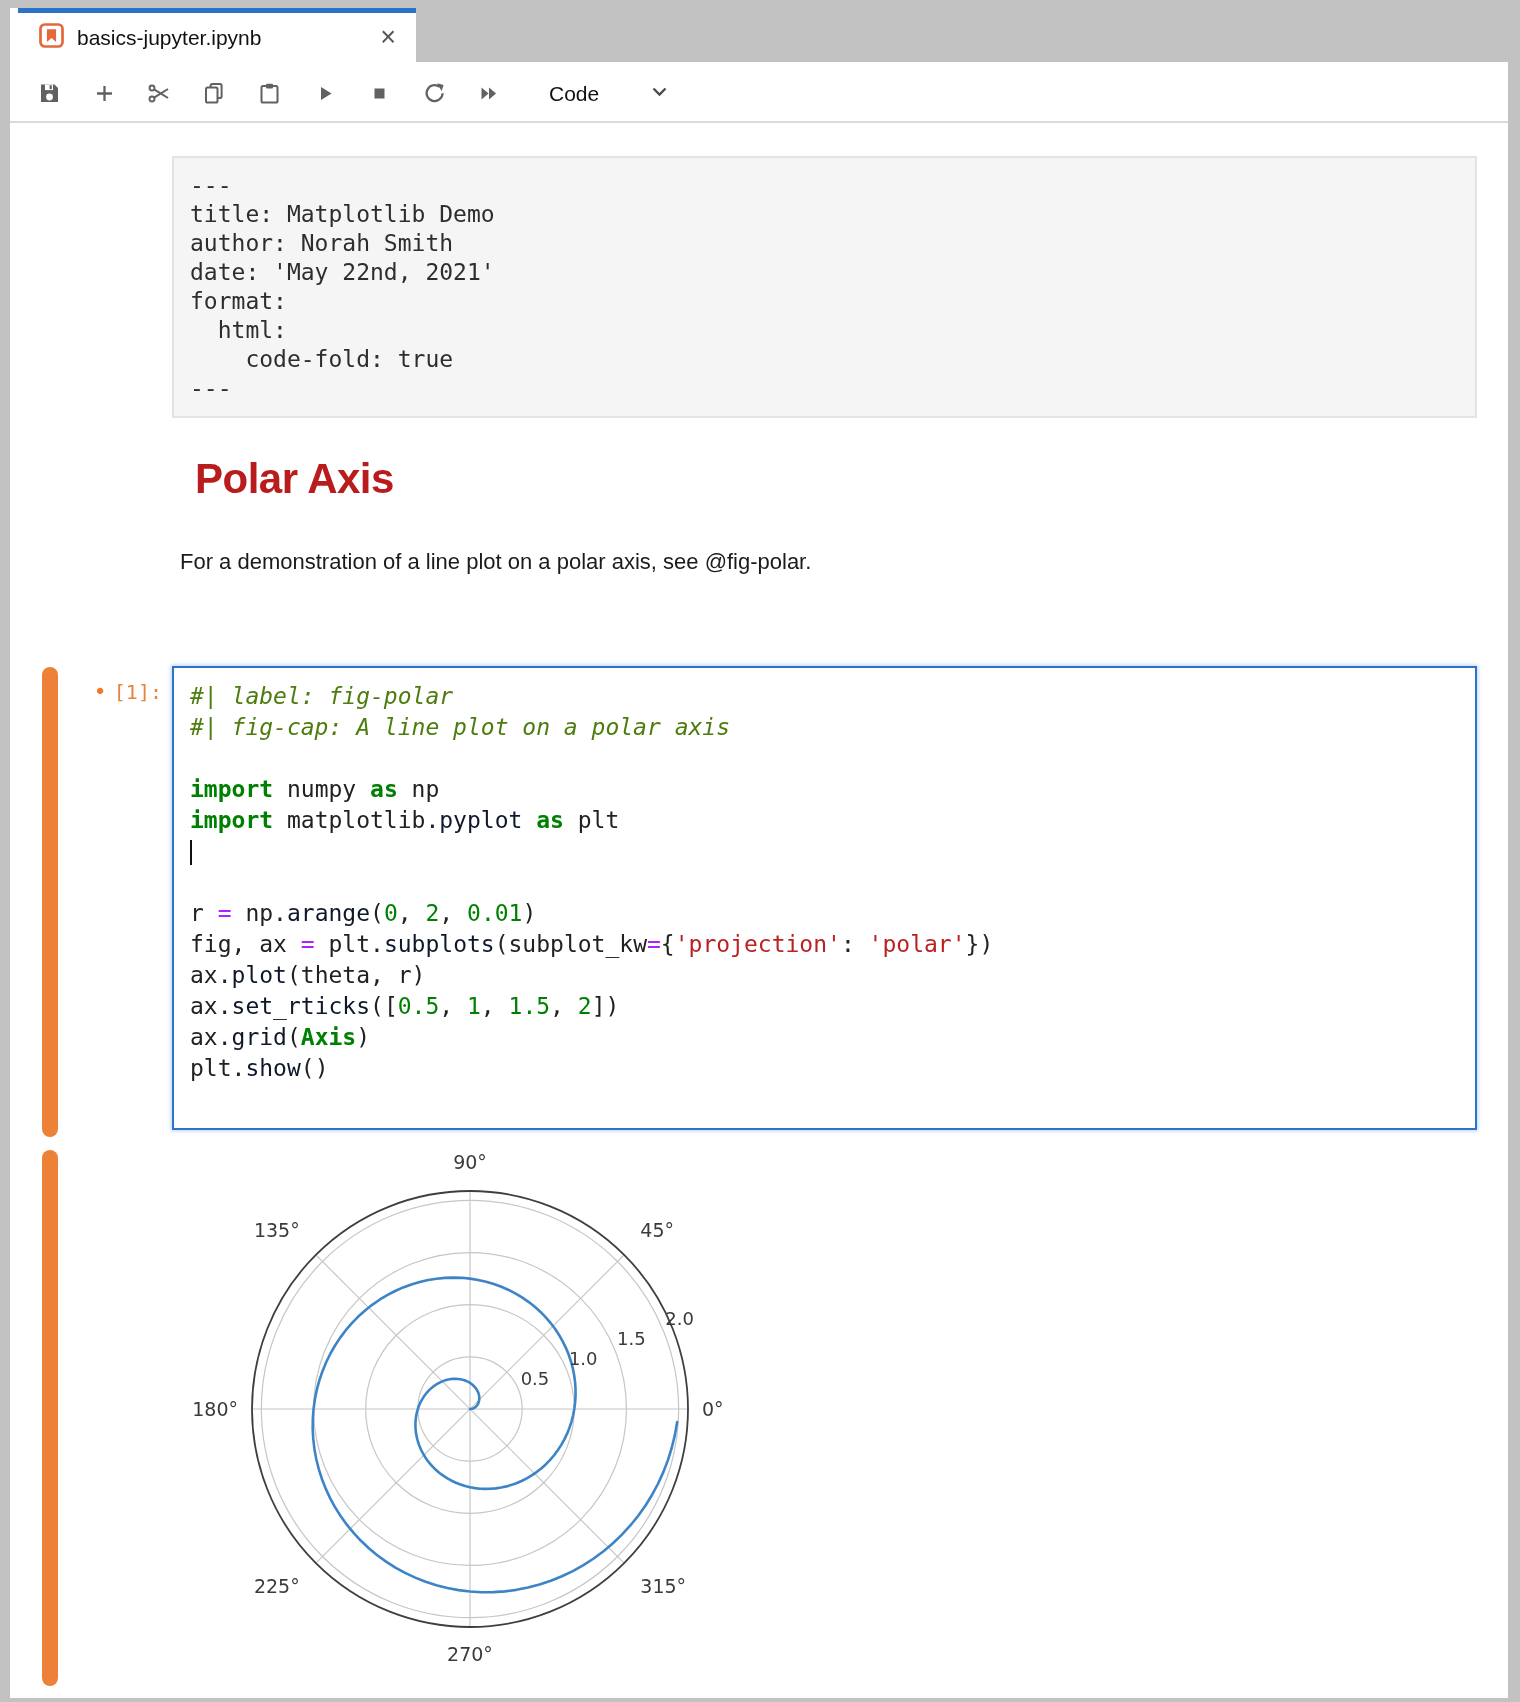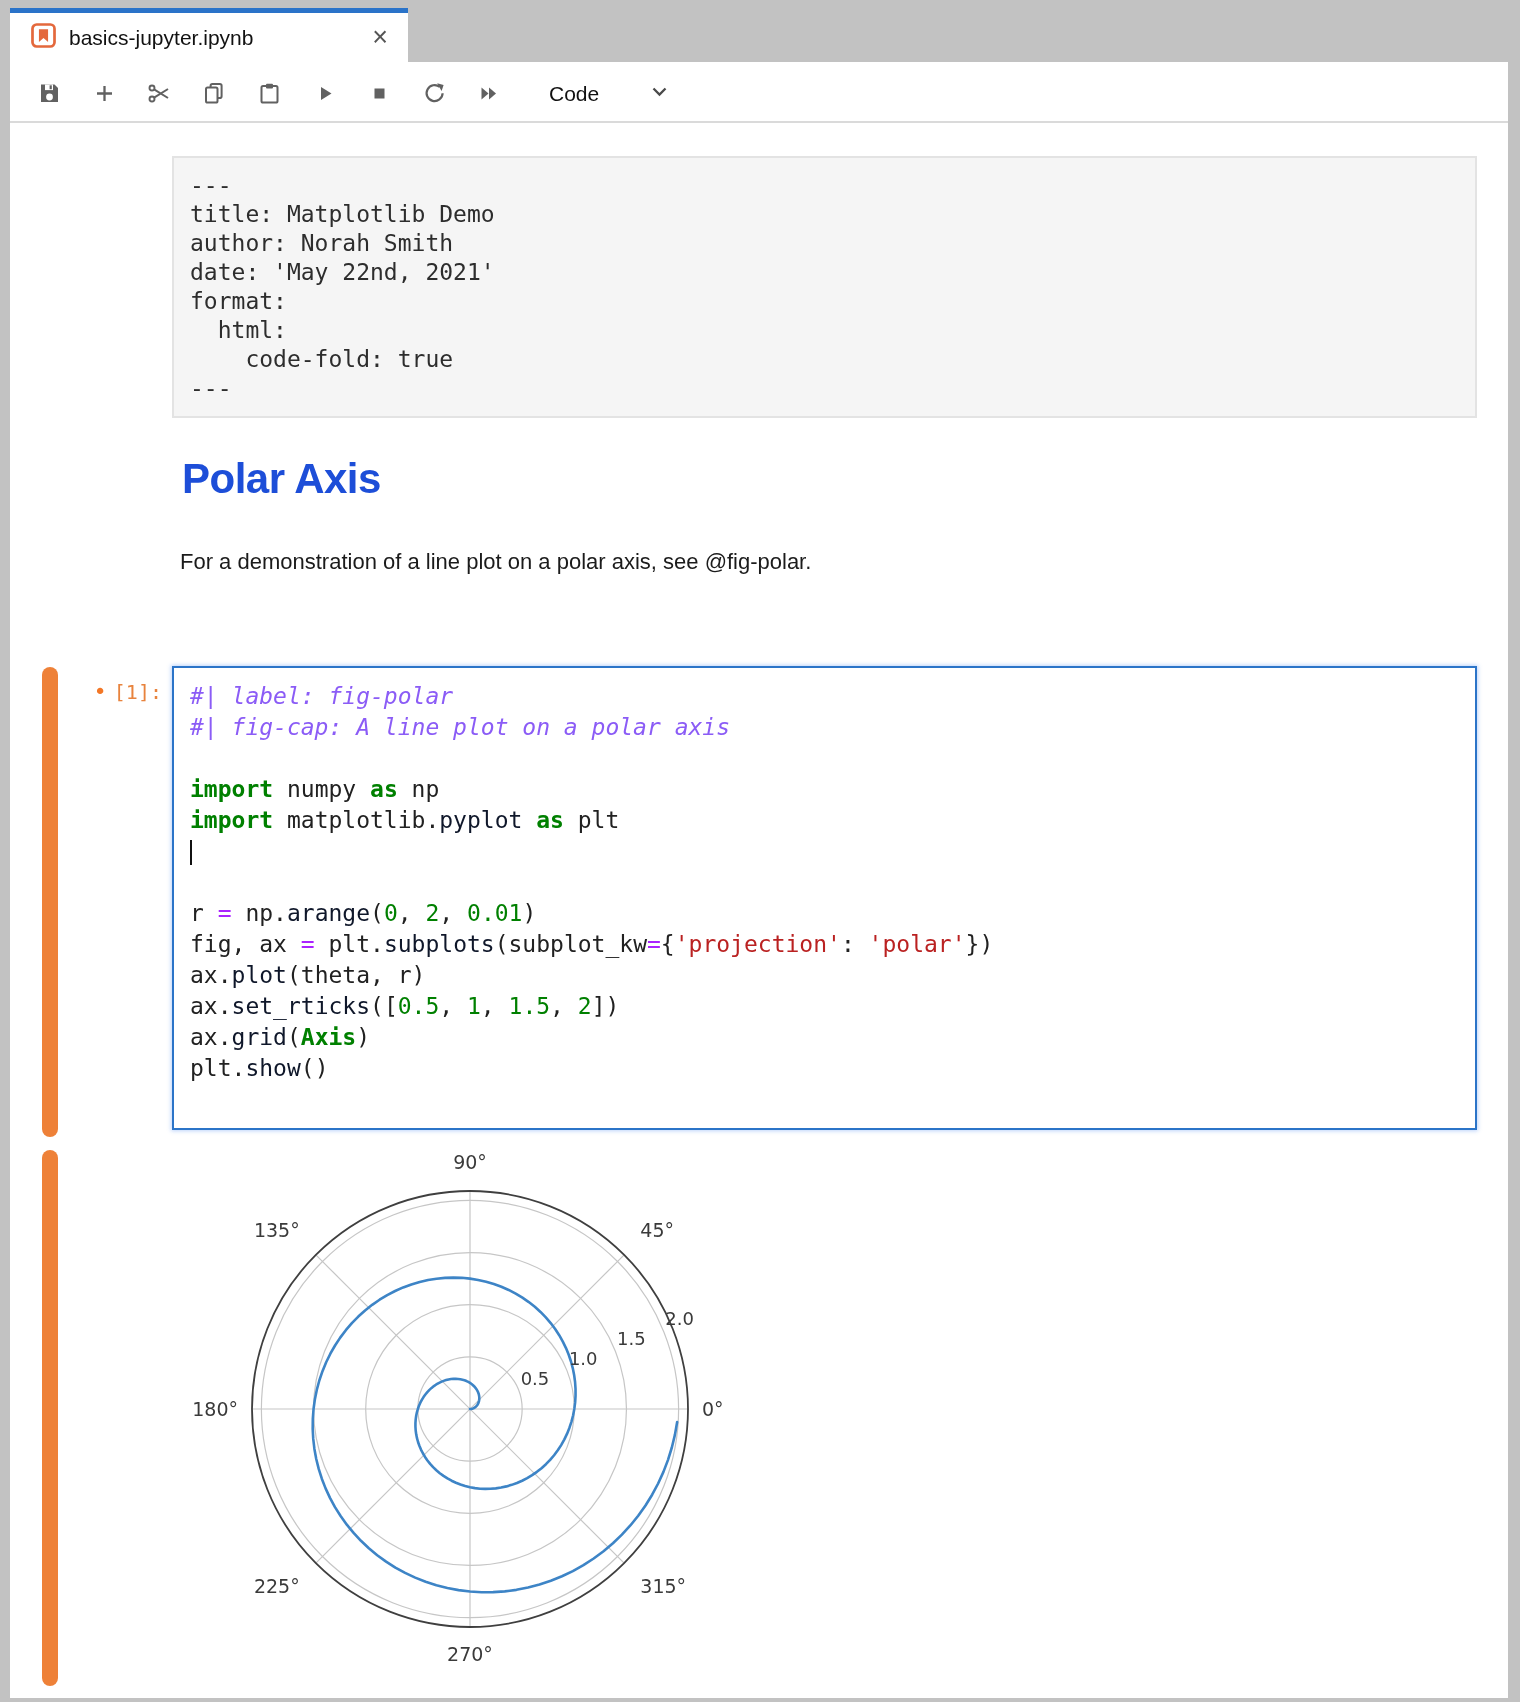--- a/index.html
+++ b/index.html
@@ -10,21 +10,21 @@
     font-family: "Liberation Sans", sans-serif;
     overflow: hidden;
     color: #1b1b1b;
   }
   .abs { position: absolute; }
 
   
   .window { left:10px; top:8px; width:1498px; height:1682px; background:#fff; }
 
   
-  .tabbar { left:0; top:0; width:1498px; height:54px; background:#c2c2c2; }
+  .tabbar { left:8px; top:0; width:1498px; height:54px; background:#c2c2c2; }
   .tab {
     position:absolute; left:0; top:0; width:398px; height:54px;
     background:#fff; border-top:5px solid #2a73c9;
     display:flex; align-items:center; padding:0 16px 0 20px; gap:12px;
   }
   .tab-title { font-size:21px; color:#111; white-space:nowrap; flex:1; }
   .tab-close { font-size:27px; color:#555; line-height:1; padding:0 4px; cursor:pointer; }
 
   
   .toolbar {
@@ -46,32 +46,32 @@
   .content { left:0; top:117px; width:1498px; height:1573px; background:#fff; }
 
   .raw-cell {
     left:162px; top:31px; width:1305px; height:262px;
     background:#f5f5f5; border:2px solid #e3e3e3;
     padding:13px 16px;
     font-family:"DejaVu Sans Mono", monospace; font-size:23px; color:#2d2d2d;
   }
   .mono-line { height:29px; line-height:29px; white-space:pre; }
 
-  .md-heading { left:172px; top:330px; font-size:42px; font-weight:700; color:#1d4ed8; letter-spacing:-0.5px; }
+  .md-heading { left:185px; top:330px; font-size:42px; font-weight:700; color:#b91c1c; letter-spacing:-0.5px; }
   .md-para    { left:170px; top:424px; font-size:22px; color:#1b1b1b; }
 
   .code-cell {
     left:162px; top:541px; width:1305px; height:464px;
     background:#fff; border:2px solid #2b74c8;
     box-shadow:0 0 4px 1px rgba(66,133,244,.35);
     padding:13px 16px;
     font-family:"DejaVu Sans Mono", monospace; font-size:23px; color:#212121;
   }
   .code-line { height:31px; line-height:31px; white-space:pre; }
-  .tok-c { color:#8b5cf6; font-style:italic; }
+  .tok-c { color:#4d7c0f; font-style:italic; }
   .tok-k { color:#008000; font-weight:bold; }
   .tok-p { color:#0f172a; }
   .tok-o { color:#aa22ff; }
   .tok-m { color:#008000; }
   .tok-s { color:#ba2121; }
   .tok-n { color:#212121; }
   .caret { display:inline-block; width:2px; height:25px; background:#111; vertical-align:middle; }
 
   .prompt {
     left:20px; top:554px; width:132px; text-align:right;

